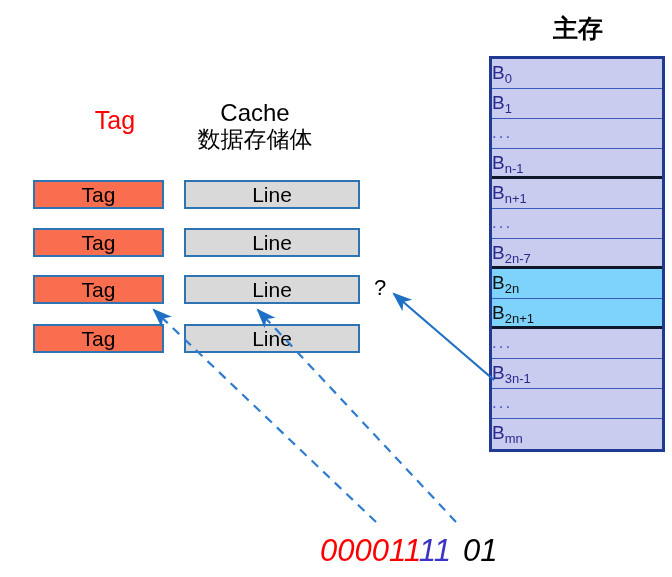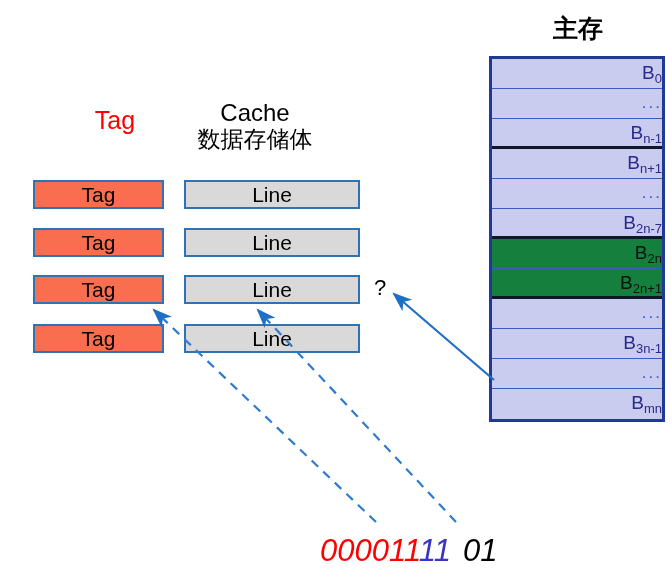--- a/index.html
+++ b/index.html
@@ -106,26 +106,26 @@
   }
   .mem-row {
     position: relative;
     box-sizing: border-box;
     height: 30px;
     border-bottom: 1px solid #3B5BC0;
     background: #C9CBEF;
     color: #2A2A8C;
     font-size: 19px;
     line-height: 28px;
-    text-align: right;
+    text-align: left;
     white-space: nowrap;
   }
   .mem-row.last { border-bottom: none; }
   .mem-row.group-end { border-bottom: 3px solid #0f172a; }
-  .mem-row.hl { background: #15803d; color: #101010; }
+  .mem-row.hl { background: #7dd3fc; color: #101010; }
   .mem-row .sub { font-size: 13px; vertical-align: -0.30em; letter-spacing: 0; }
   .mem-row.dots {
     color: #3B5BC0;
     font-size: 17px;
     letter-spacing: 2px;
   }
 
   
   #bits {
     position: absolute;
@@ -182,20 +182,21 @@
       <div class="cache-row" style="top: 324px; width: 360px;">
         <div class="tag-box">Tag</div>
         <div class="line-box">Line</div>
       </div>
     </div>
 
   <div id="question-mark">?</div>
 
   <div id="mem-column">
       <div class="mem-row"><span>B</span><span class="sub">0</span></div>
+      <div class="mem-row"><span>B</span><span class="sub">1</span></div>
       <div class="mem-row dots">...</div>
       <div class="mem-row group-end"><span>B</span><span class="sub">n-1</span></div>
       <div class="mem-row"><span>B</span><span class="sub">n+1</span></div>
       <div class="mem-row dots">...</div>
       <div class="mem-row group-end"><span>B</span><span class="sub">2n-7</span></div>
       <div class="mem-row hl"><span>B</span><span class="sub">2n</span></div>
       <div class="mem-row hl group-end"><span>B</span><span class="sub">2n+1</span></div>
       <div class="mem-row dots">...</div>
       <div class="mem-row"><span>B</span><span class="sub">3n-1</span></div>
       <div class="mem-row dots">...</div>

